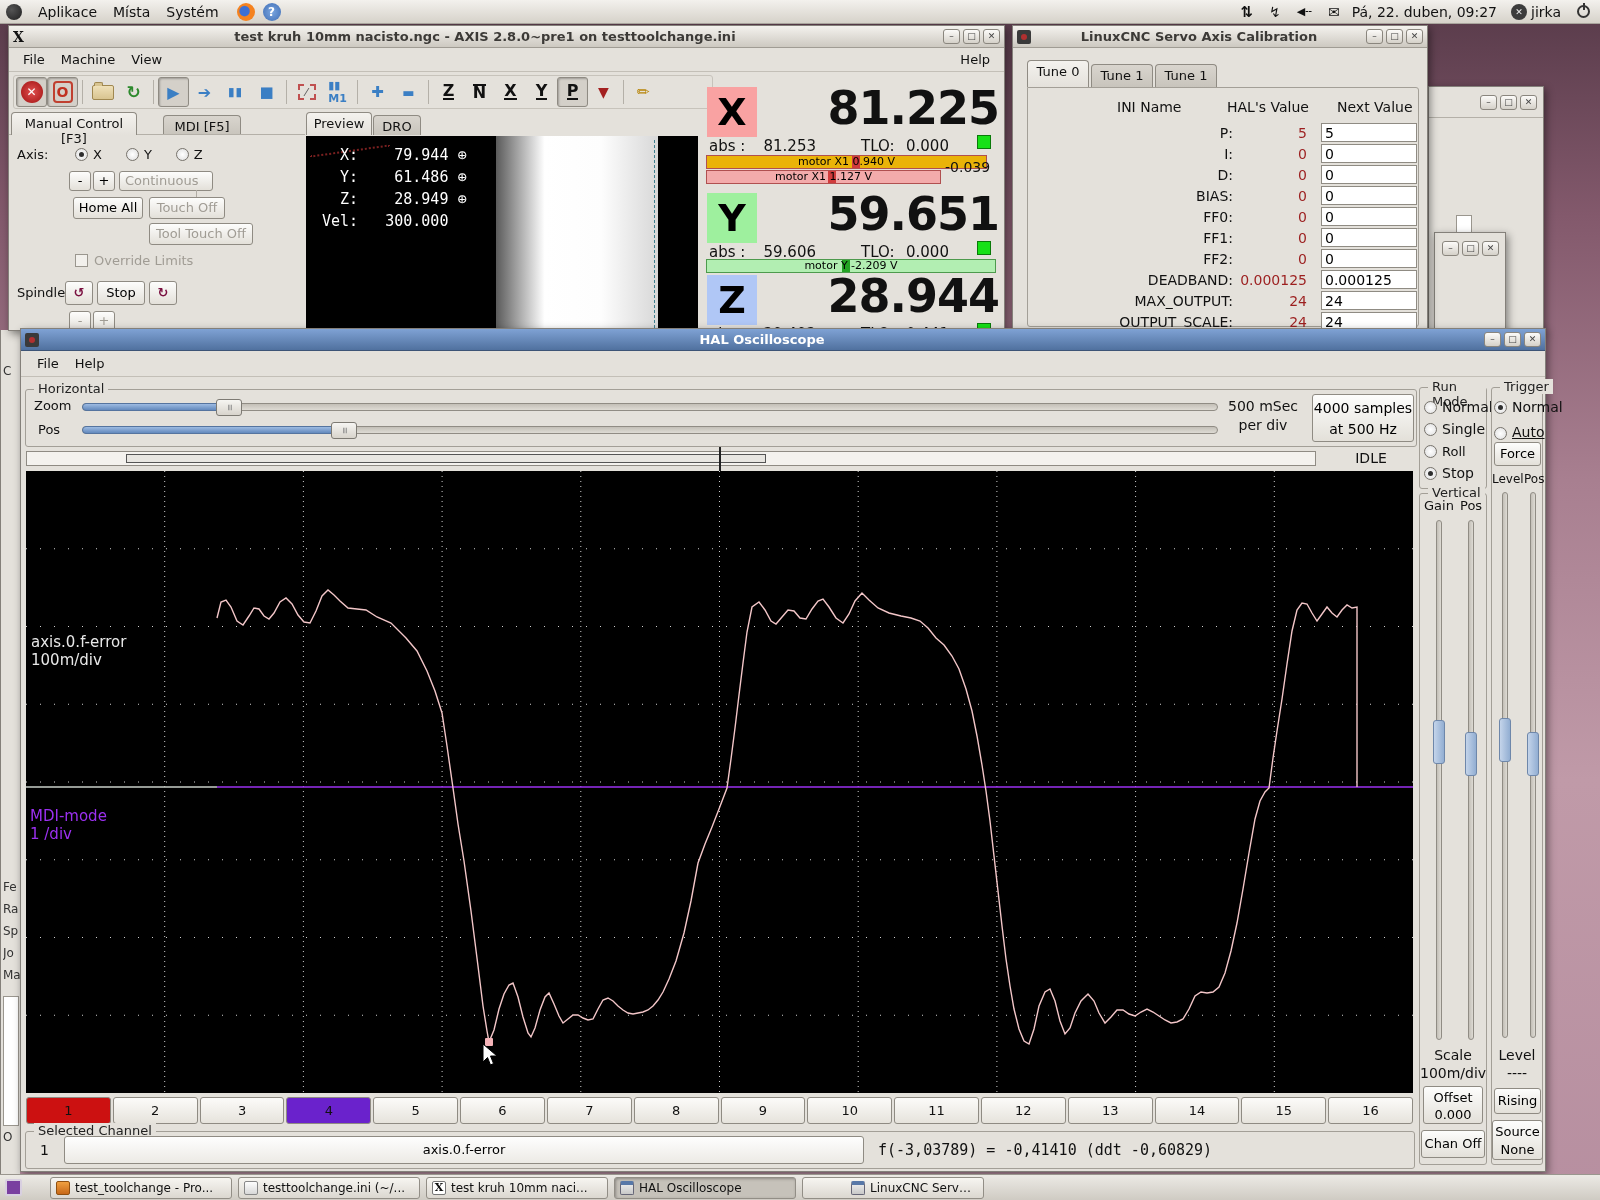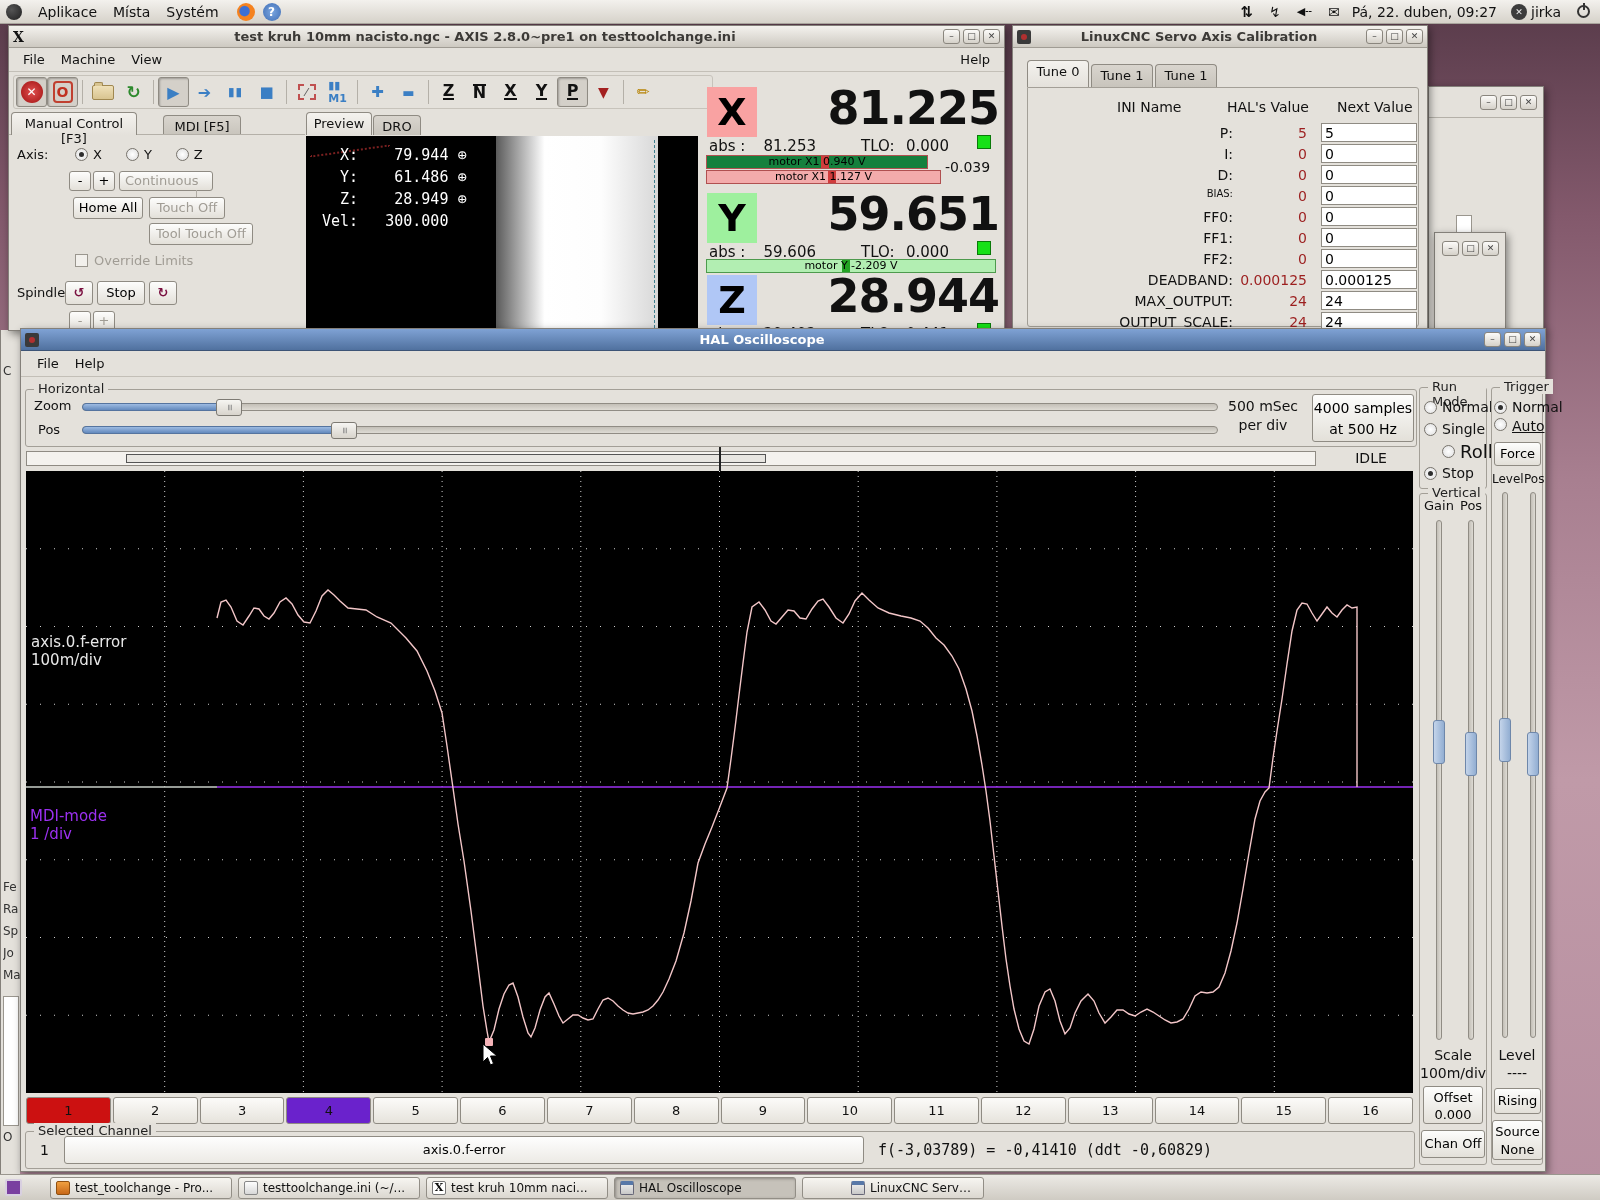--- a/index.html
+++ b/index.html
@@ -217,21 +217,21 @@
 
   <div class="abs" style="left:690px;top:48px;width:307px;height:258px">
 
     <div class="dro-badge" style="left: 8px; top: 13px; background: rgb(249, 162, 162);">X</div>
     <div class="dro-num" style="left:70px;top:9px;width:230px">81.225</div>
     <span class="dro-sub" style="left:10px;top:63px">abs :</span>
     <span class="dro-sub" style="left:47px;top:63px;width:70px;text-align:right">81.253</span>
     <span class="dro-sub" style="left:162px;top:63px">TLO:</span>
     <span class="dro-sub" style="left:207px;top:63px">0.000</span>
     <span class="gsq" style="left:278px;top:61px"></span>
-    <div class="mbar" style="left: 7px; top: 81px; width: 222px; height: 14px; background: #15803d; border: 1px solid rgb(176, 80, 80);">
+    <div class="mbar" style="left: 7px; top: 81px; width: 281px; height: 14px; background: #eab308; border: 1px solid rgb(176, 80, 80);">
       <span class="mmark" style="left: 52%; background: rgb(209, 60, 60);"></span>
       <span style="position:relative">motor X1 0.940 V</span>
     </div>
     <div class="mbar" style="left: 7px; top: 96px; width: 235px; height: 14px; background: rgb(243, 171, 171); border: 1px solid rgb(176, 80, 80);">
       <span class="mmark" style="left: 52%; background: rgb(209, 60, 60);"></span>
       <span style="position:relative">motor X1 1.127 V</span>
     </div>
     <span class="dro-sub" style="left:246px;top:85px;font-size:14px">-0.039</span>
 
     <div class="dro-badge" style="left: 8px; top: 119px; background: rgb(158, 240, 158);">Y</div>
@@ -296,21 +296,21 @@
       </div>
       <div style="position: absolute; left: 40px; top: 38px; width: 166px; text-align: right; font-size: 14px;">P:</div>
       <div style="position: absolute; left: 212px; top: 38px; width: 68px; text-align: right; font-size: 14px; color: rgb(156, 31, 31);">5</div>
       <input class="calin" value="5" style="left: 294px; top: 36px;">
       <div style="position: absolute; left: 40px; top: 59px; width: 166px; text-align: right; font-size: 14px;">I:</div>
       <div style="position: absolute; left: 212px; top: 59px; width: 68px; text-align: right; font-size: 14px; color: rgb(156, 31, 31);">0</div>
       <input class="calin" value="0" style="left: 294px; top: 57px;">
       <div style="position: absolute; left: 40px; top: 80px; width: 166px; text-align: right; font-size: 14px;">D:</div>
       <div style="position: absolute; left: 212px; top: 80px; width: 68px; text-align: right; font-size: 14px; color: rgb(156, 31, 31);">0</div>
       <input class="calin" value="0" style="left: 294px; top: 78px;">
-      <div style="position: absolute; left: 40px; top: 101px; width: 166px; text-align: right; font-size: 10px;">BIAS:</div>
+      <div style="position: absolute; left: 40px; top: 101px; width: 166px; text-align: right; font-size: 14px;">BIAS:</div>
       <div style="position: absolute; left: 212px; top: 101px; width: 68px; text-align: right; font-size: 14px; color: rgb(156, 31, 31);">0</div>
       <input class="calin" value="0" style="left: 294px; top: 99px;">
       <div style="position: absolute; left: 40px; top: 122px; width: 166px; text-align: right; font-size: 14px;">FF0:</div>
       <div style="position: absolute; left: 212px; top: 122px; width: 68px; text-align: right; font-size: 14px; color: rgb(156, 31, 31);">0</div>
       <input class="calin" value="0" style="left: 294px; top: 120px;">
       <div style="position: absolute; left: 40px; top: 143px; width: 166px; text-align: right; font-size: 14px;">FF1:</div>
       <div style="position: absolute; left: 212px; top: 143px; width: 68px; text-align: right; font-size: 14px; color: rgb(156, 31, 31);">0</div>
       <input class="calin" value="0" style="left: 294px; top: 141px;">
       <div style="position: absolute; left: 40px; top: 164px; width: 166px; text-align: right; font-size: 14px;">FF2:</div>
       <div style="position: absolute; left: 212px; top: 164px; width: 68px; text-align: right; font-size: 14px; color: rgb(156, 31, 31);">0</div>
@@ -378,21 +378,21 @@
   <div class="abs" style="left:5px;top:122px;width:1290px;height:15px;border:1px solid #8f8b83;background:#f4f2ee"></div>
   <div class="abs" style="left:105px;top:125px;width:640px;height:9px;border:1px solid #555;background:#e8e6e1"></div>
   <div class="abs" style="left:698px;top:118px;width:2px;height:24px;background:#222"></div>
   <div class="abs" style="left:1300px;top:121px;width:100px;text-align:center;font-size:14px">IDLE</div>
 
   <div class="group" style="left:1398px;top:58px;width:68px;height:102px">
     <span class="glabel">Run Mode</span>
     <div id="run-mode-radios" style="position:absolute;left:4px;top:8px">
         <div style="height: 22px; display: flex; align-items: center; font-size: 14px;"><span class="radio"></span>Normal</div>
         <div style="height: 22px; display: flex; align-items: center; font-size: 14px;"><span class="radio"></span>Single</div>
-        <div style="height: 22px; display: flex; align-items: center; font-size: 18px; justify-content: flex-end;"><span class="radio"></span>Roll</div>
+        <div style="height: 22px; display: flex; align-items: center; font-size: 13px;"><span class="radio"></span>Roll</div>
         <div style="height: 22px; display: flex; align-items: center; font-size: 14px;"><span class="radio on"></span>Stop</div>
       </div>
   </div>
 
   <div class="group" style="left:1398px;top:164px;width:68px;height:672px">
     <span class="glabel">Vertical</span>
     <span class="abs" style="left:4px;top:4px">Gain</span>
     <span class="abs" style="left:40px;top:4px">Pos</span>
     <div class="vtrack" style="left:16px;top:26px;height:520px"></div>
     <div class="vhandle" style="left:13px;top:226px"></div>
@@ -406,21 +406,21 @@
       <div>Offset</div>
         <div>0.000</div>
     </div>
     <div class="btn" style="left:1px;top:636px;width:64px;height:28px;line-height:26px;font-size:13px">Chan Off</div>
   </div>
 
   <div class="group" style="left:1470px;top:58px;width:52px;height:778px">
     <span class="glabel">Trigger</span>
     <div id="trigger-radios" style="position:absolute;left:2px;top:8px">
         <div style="height: 22px; display: flex; align-items: center; font-size: 14px;"><span class="radio on"></span>Normal</div>
-        <div style="height: 22px; display: flex; align-items: flex-start; font-size: 14px; text-decoration: underline;"><span class="radio"></span>Auto</div>
+        <div style="height: 22px; display: flex; align-items: flex-end; font-size: 14px; text-decoration: underline;"><span class="radio"></span>Auto</div>
       </div>
     <div class="btn" style="left:2px;top:54px;width:47px;height:24px;line-height:22px">Force</div>
     <span class="abs" style="left:0px;top:84px;font-size:12px">Level</span>
     <span class="abs" style="left:32px;top:84px;font-size:12px">Pos</span>
     <div class="vtrack" style="left:10px;top:104px;height:546px"></div>
     <div class="vhandle" style="left:7px;top:330px"></div>
     <div class="vtrack" style="left:38px;top:104px;height:546px"></div>
     <div class="vhandle" style="left:35px;top:344px"></div>
     <div class="abs" style="left:0;top:658px;width:50px;text-align:center;font-size:14px;line-height:18px">
       <div>Level</div>

